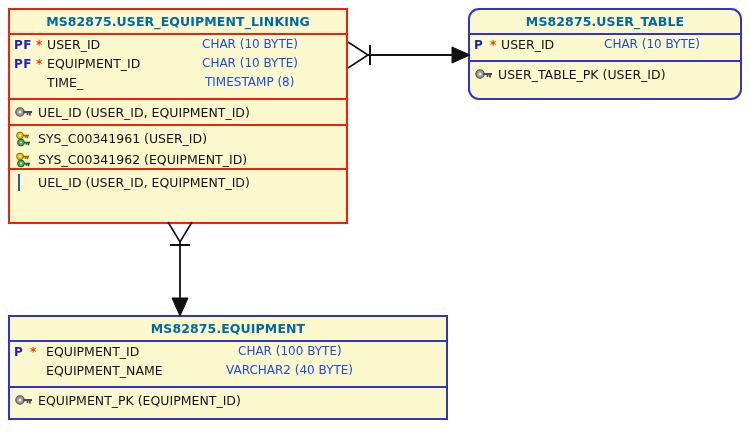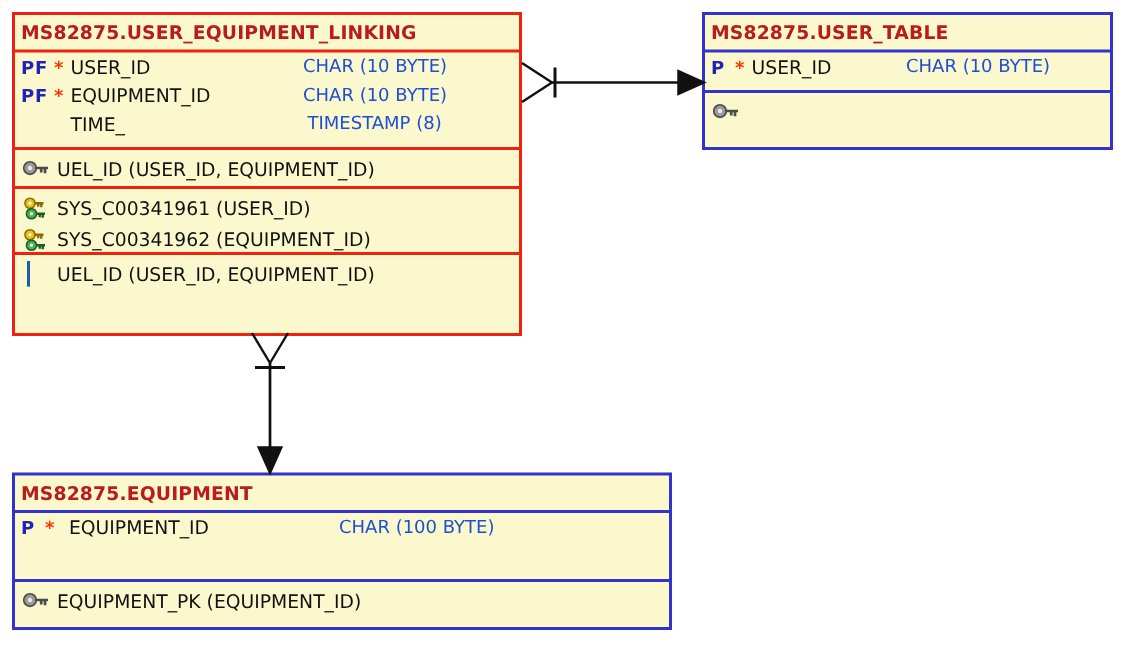--- a/index.html
+++ b/index.html
@@ -18,22 +18,22 @@
   
   .entity {
     position: absolute;
     background: #fbf8cd;
     box-sizing: border-box;
   }
   .entity.red   { border: 2px solid #ee2211; }
   .entity.blue  { border: 2px solid #3333cc; }
 
   .ent-title {
-    text-align: left;
-    color: #b91c1c;
+    text-align: center;
+    color: #0369a1;
     font-weight: bold;
     font-size: 12.5px;
     letter-spacing: .1px;
     padding: 4px 4px 4px 4px;
     box-sizing: border-box;
     white-space: nowrap;
   }
   .sep-red  { border-bottom: 2px solid #ee2211; }
   .sep-blue { border-bottom: 2px solid #3333cc; }
 
@@ -192,21 +192,21 @@
   <div class="section" style="height:26px;">
     <div class="cons-row">
       <span class="icon">
         <span class="diamond"></span>
       </span>
       <span class="cons-label">UEL_ID (USER_ID, EQUIPMENT_ID)</span>
     </div>
   </div>
 </div>
 
-<div class="entity blue" style="left:468px; top:8px; width:274px; height:92px;">
+<div class="entity blue" style="left:468px; top:8px; width:274px; height:92px;border-radius:11px;">
 
   <div class="ent-title sep-blue">MS82875.USER_TABLE</div>
 
   <div class="section sep-blue" style="height:27px;">
     <div class="attr-row">
       <span class="keyflag" style="width:20px;flex:0 0 20px;">P</span>
       <span class="mand">*</span>
       <span class="attr-name">USER_ID</span>
       <span class="attr-type" style="left:134px;">CHAR (10 BYTE)</span>
     </div>
@@ -214,34 +214,41 @@
 
   <div class="section" style="height:26px;">
     <div class="cons-row">
       <span class="icon">
         <svg width="19" height="15" viewBox="0 0 19 15">
           <circle cx="5" cy="7" r="4.2" fill="#9a9a9a" stroke="#4a4a4a" stroke-width="1.1"></circle>
           <circle cx="5" cy="7" r="1.5" fill="#e8e8e8"></circle>
           <path d="M8.5 7 H17 M15 7 V10.5 M12.5 7 V10" stroke="#4a4a4a" stroke-width="1.8" fill="none"></path>
         </svg>
       </span>
+      <span class="cons-label">USER_TABLE_PK (USER_ID)</span>
     </div>
   </div>
 </div>
 
 <div class="entity blue" style="left:8px; top:315px; width:440px; height:105px;">
 
   <div class="ent-title sep-blue">MS82875.EQUIPMENT</div>
 
   <div class="section sep-blue" style="height:46px;">
     <div class="attr-row">
       <span class="keyflag" style="width:20px;flex:0 0 20px;">P</span>
       <span class="mand" style="width:16px;flex:0 0 16px;">*</span>
       <span class="attr-name">EQUIPMENT_ID</span>
-      <span class="attr-type" style="left:216px;">CHAR (100 BYTE)</span>
+      <span class="attr-type" style="left:228px;">CHAR (100 BYTE)</span>
+    </div>
+    <div class="attr-row">
+      <span class="keyflag" style="width:20px;flex:0 0 20px;"></span>
+      <span class="mand" style="width:16px;flex:0 0 16px;"></span>
+      <span class="attr-name">EQUIPMENT_NAME</span>
+      <span class="attr-type" style="left:216px;">VARCHAR2 (40 BYTE)</span>
     </div>
   </div>
 
   <div class="section" style="height:26px;">
     <div class="cons-row">
       <span class="icon">
         <svg width="19" height="15" viewBox="0 0 19 15">
           <circle cx="5" cy="7" r="4.2" fill="#9a9a9a" stroke="#4a4a4a" stroke-width="1.1"></circle>
           <circle cx="5" cy="7" r="1.5" fill="#e8e8e8"></circle>
           <path d="M8.5 7 H17 M15 7 V10.5 M12.5 7 V10" stroke="#4a4a4a" stroke-width="1.8" fill="none"></path>

